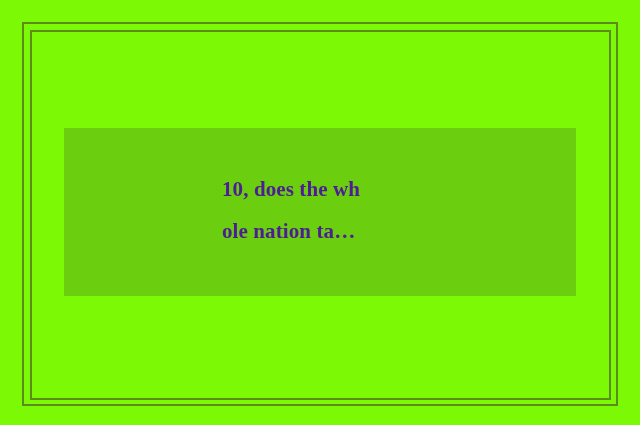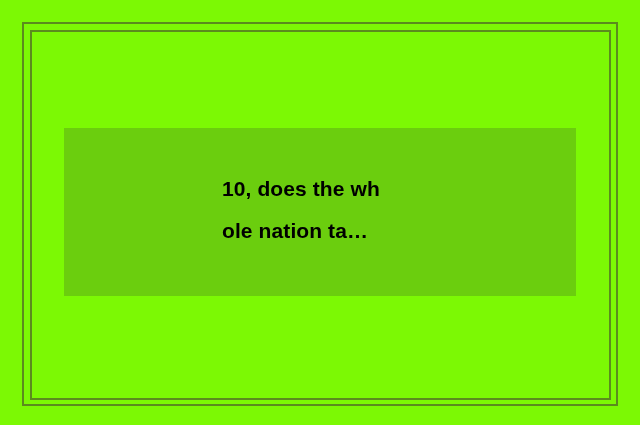--- a/index.html
+++ b/index.html
@@ -76,17 +76,17 @@
 </head>
 <body style="background: rgb(124, 249, 4);">
 
 <div id="canvas" style="background: rgb(124, 249, 4);">
 
   <div id="outer-frame" style="border-color: rgb(91, 140, 30);"></div>
 
   <div id="inner-frame" style="border-color: rgb(91, 140, 30);"></div>
 
   <div id="message-panel" style="background: rgb(107, 206, 14);">
-    <div id="message-text" style="color: #000000;">10, does the wh
+    <div id="message-text" style="color: #4c1d95; font-family: Liberation Serif, serif;">10, does the wh
 ole nation ta…</div>
   </div>
 
 </div>
 
 </body></html>

